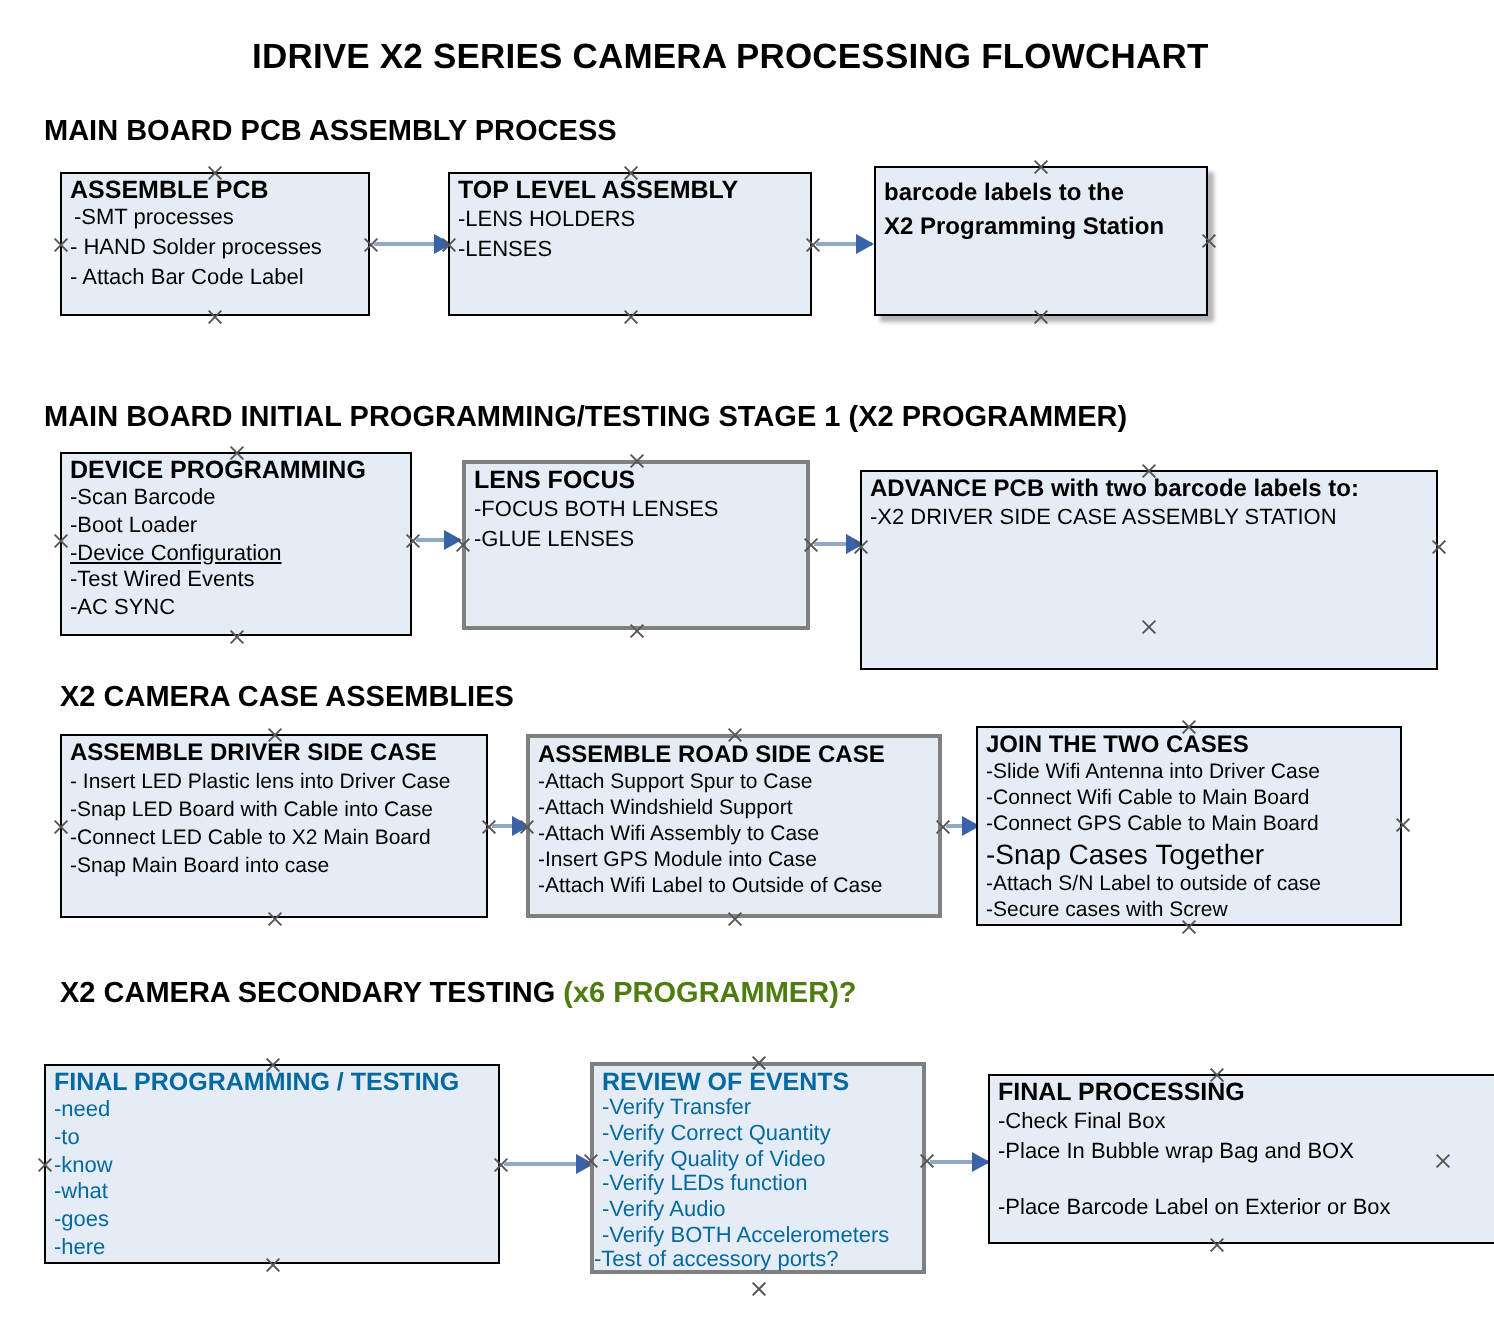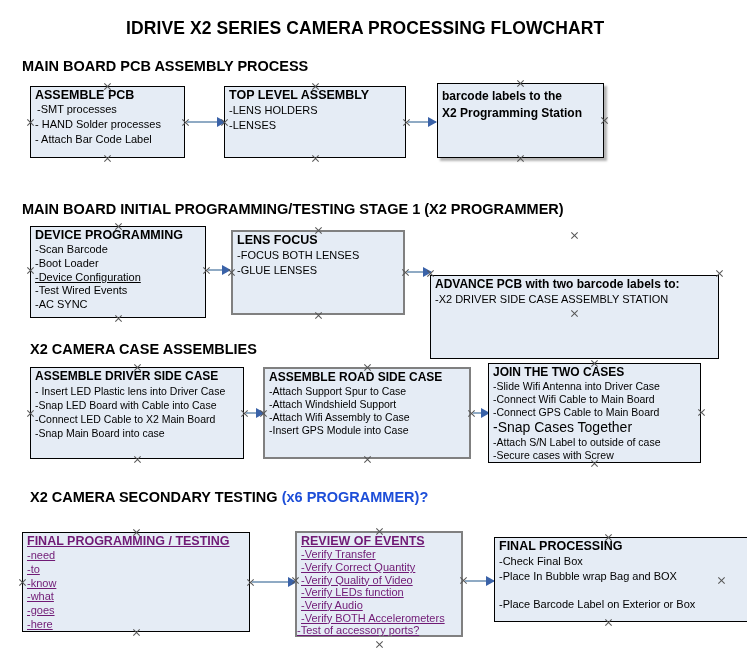--- a/index.html
+++ b/index.html
@@ -15,41 +15,41 @@
 
   .abs{position:absolute;}
 
   .doc-title{
     font-size:17.5px;font-weight:bold;letter-spacing:.1px;
     white-space:nowrap;
   }
   .section-title{
     font-size:14.5px;font-weight:bold;white-space:nowrap;
   }
-  .section-title .red{color:#1d4ed8;}
+  .section-title .red{color:#4d7c0f;}
 
   
   .box{
     box-sizing:border-box;
     background:#e5ecf5;
     border:1px solid #000000;
     overflow:visible;
   }
   .box.gray{border:2px solid #808080;}
   .box.shadow{box-shadow:3px 3px 2px rgba(120,120,120,.55);}
   .box-head{
     font-weight:bold;
     white-space:nowrap;
     line-height:1.06;
   }
   .box-line{
     white-space:nowrap;
     line-height:1.06;
   }
-  .red-text{color:#701a75;text-decoration:underline;}
+  .red-text{color:#0369a1;}
   .pad{padding:2px 0 0 4px;}
 
   
   .conn{position:absolute;height:2px;background:#8faac4;}
   .conn .head{
     position:absolute;right:-1px;top:-4px;
     width:0;height:0;
     border-top:5px solid transparent;
     border-bottom:5px solid transparent;
     border-left:9px solid #3a62a8;
@@ -153,21 +153,21 @@
   </div>
   <div class="handle" style="left:318px;top:230px;"></div>
   <div class="handle" style="left:318px;top:315px;"></div>
   <div class="handle" style="left:231px;top:272px;"></div>
   <div class="handle" style="left:405px;top:272px;"></div>
 
   <div class="conn" style="left:407px;top:271px;width:24px;">
     <span class="head"></span>
   </div>
 
-  <div class="abs box" style="left:430px;top:235px;width:289px;height:84px;margin-top:40px;">
+  <div class="abs box" style="left:430px;top:235px;width:289px;height:100px;">
     <div class="pad">
       <div class="box-head" style="font-size:12px;">ADVANCE PCB with two barcode labels to:</div>
       <div class="box-line" style="font-size:11px;margin-top:3px;">-X2 DRIVER  SIDE  CASE  ASSEMBLY STATION</div>
     </div>
   </div>
   <div class="handle" style="left:574px;top:235px;"></div>
   <div class="handle" style="left:574px;top:313px;"></div>
   <div class="handle" style="left:430px;top:273px;"></div>
   <div class="handle" style="left:719px;top:273px;"></div>
 
@@ -193,20 +193,21 @@
     <span class="head"></span>
   </div>
 
   <div class="abs box gray" style="left:263px;top:367px;width:208px;height:92px;">
     <div class="pad">
       <div class="box-head" style="font-size:12px;">ASSEMBLE ROAD SIDE CASE</div>
       <div class="box-line" style="font-size:10.5px;margin-top:2px;">-Attach Support Spur to Case</div>
       <div class="box-line" style="font-size:10.5px;margin-top:2px;">-Attach Windshield Support</div>
       <div class="box-line" style="font-size:10.5px;margin-top:2px;">-Attach Wifi Assembly to Case</div>
       <div class="box-line" style="font-size:10.5px;margin-top:2px;">-Insert GPS Module into Case</div>
+      <div class="box-line" style="font-size:10.5px;margin-top:2px;">-Attach Wifi Label to Outside of Case</div>
     </div>
   </div>
   <div class="handle" style="left:367px;top:367px;"></div>
   <div class="handle" style="left:367px;top:459px;"></div>
   <div class="handle" style="left:263px;top:413px;"></div>
   <div class="handle" style="left:471px;top:413px;"></div>
 
   <div class="conn" style="left:473px;top:412px;width:16px;">
     <span class="head"></span>
   </div>

